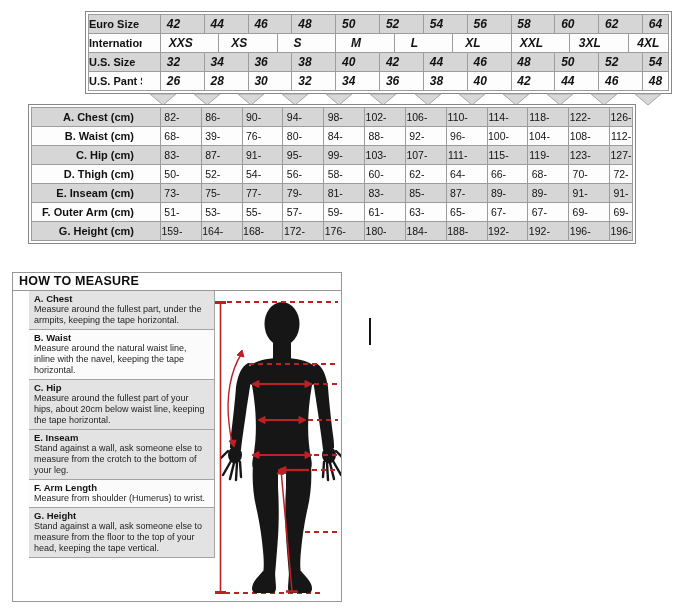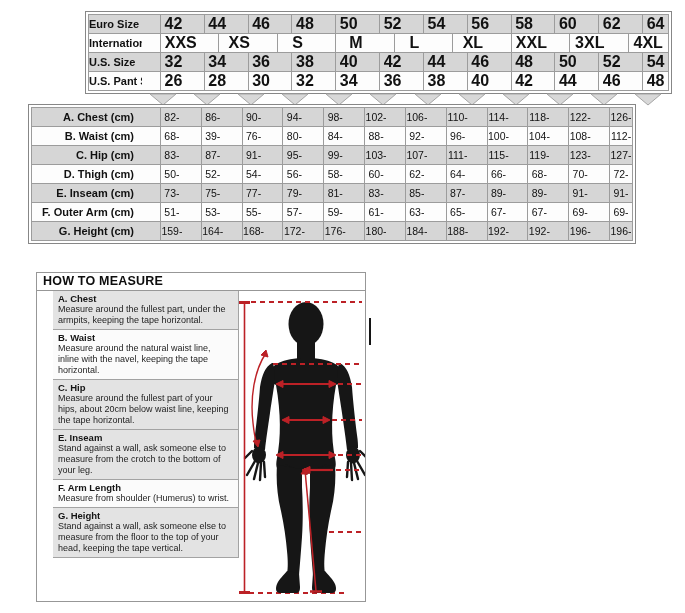--- a/index.html
+++ b/index.html
@@ -13,26 +13,26 @@
   #meas-table{left:28px;top:104px;width:608px;}
   .trow{display:flex;border:1px solid #9c9c9c;margin-top:-1px;background:#fdfdfd;gap:18px;}
   .trow:first-child{margin-top:0;}
   .trow.gray{background:#d6d6d6;}
   .tlabel{box-sizing:border-box;text-align:right;padding-right:8px;font-weight:bold;
           font-size:11px;line-height:18px;height:18px;white-space:nowrap;overflow:hidden;}
   #size-table .tlabel{width:53px;}
   #meas-table .tlabel{width:110px;}
   .tcell{flex:1 1 0;border-left:1px solid #9c9c9c;text-align:center;font-size:10.5px;
          line-height:18px;height:18px;overflow:hidden;}
-  #size-table .tcell{font-weight:bold;font-size:16px;}
+  #size-table .tcell{font-weight:bold;font-size:12px;font-style:italic;}
   
   #arrows{position:absolute;left:141px;top:93px;width:529px;height:16px;display:flex;}
   #arrows span{flex:1 1 0;display:flex;justify-content:center;align-items:flex-start;}
   
-  #htm-panel{position:absolute;left:36px;top:272px;width:330px;height:330px;
+  #htm-panel{position:absolute;left:12px;top:272px;width:330px;height:330px;
              border:1px solid #979797;box-sizing:border-box;background:#fff;overflow:hidden;}
   #htm-header{height:17px;border-bottom:1px solid #979797;font-weight:bold;font-size:12.5px;
               line-height:16px;padding-left:6px;letter-spacing:.2px;color:#0d0d0d;background:#fff;}
   #htm-body{display:flex;height:312px;}
   #htm-list{width:186px;box-sizing:border-box;margin-left:16px;}
   .htm-item{border-right:1px solid #a3a3a3;border-bottom:1px solid #a3a3a3;
             padding:2px 4px 3px 5px;background:#fbfbfb;}
   .htm-item.gray{background:#e3e3e3;}
   .htm-item-title{font-size:9.5px;font-weight:bold;line-height:11px;color:#141414;}
   .htm-item-desc{font-size:9px;line-height:11px;color:#1e1e1e;}

